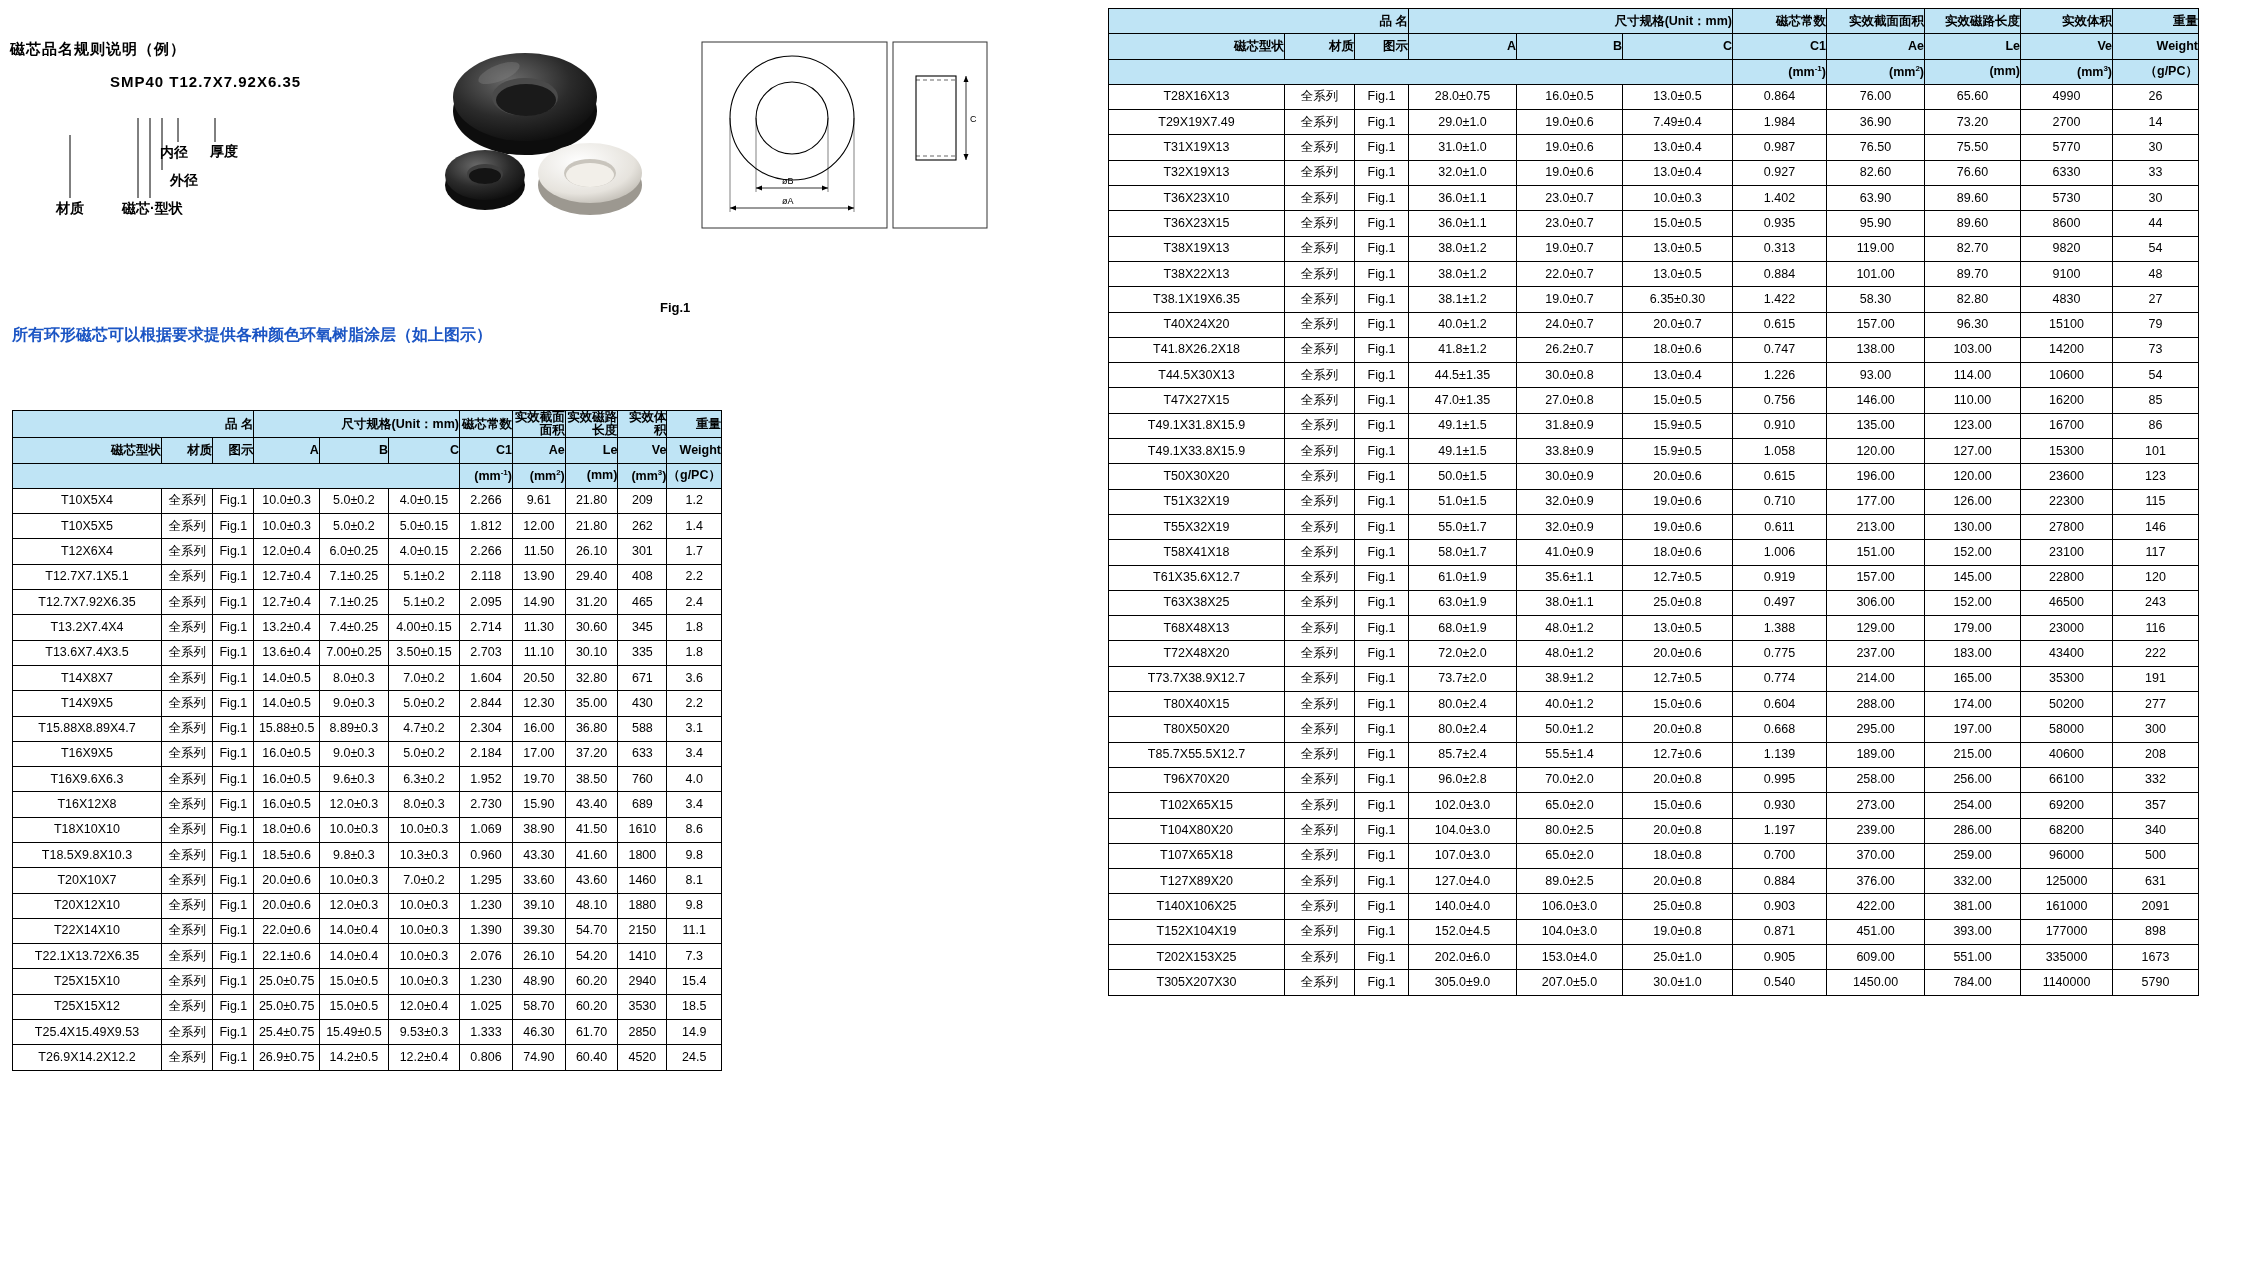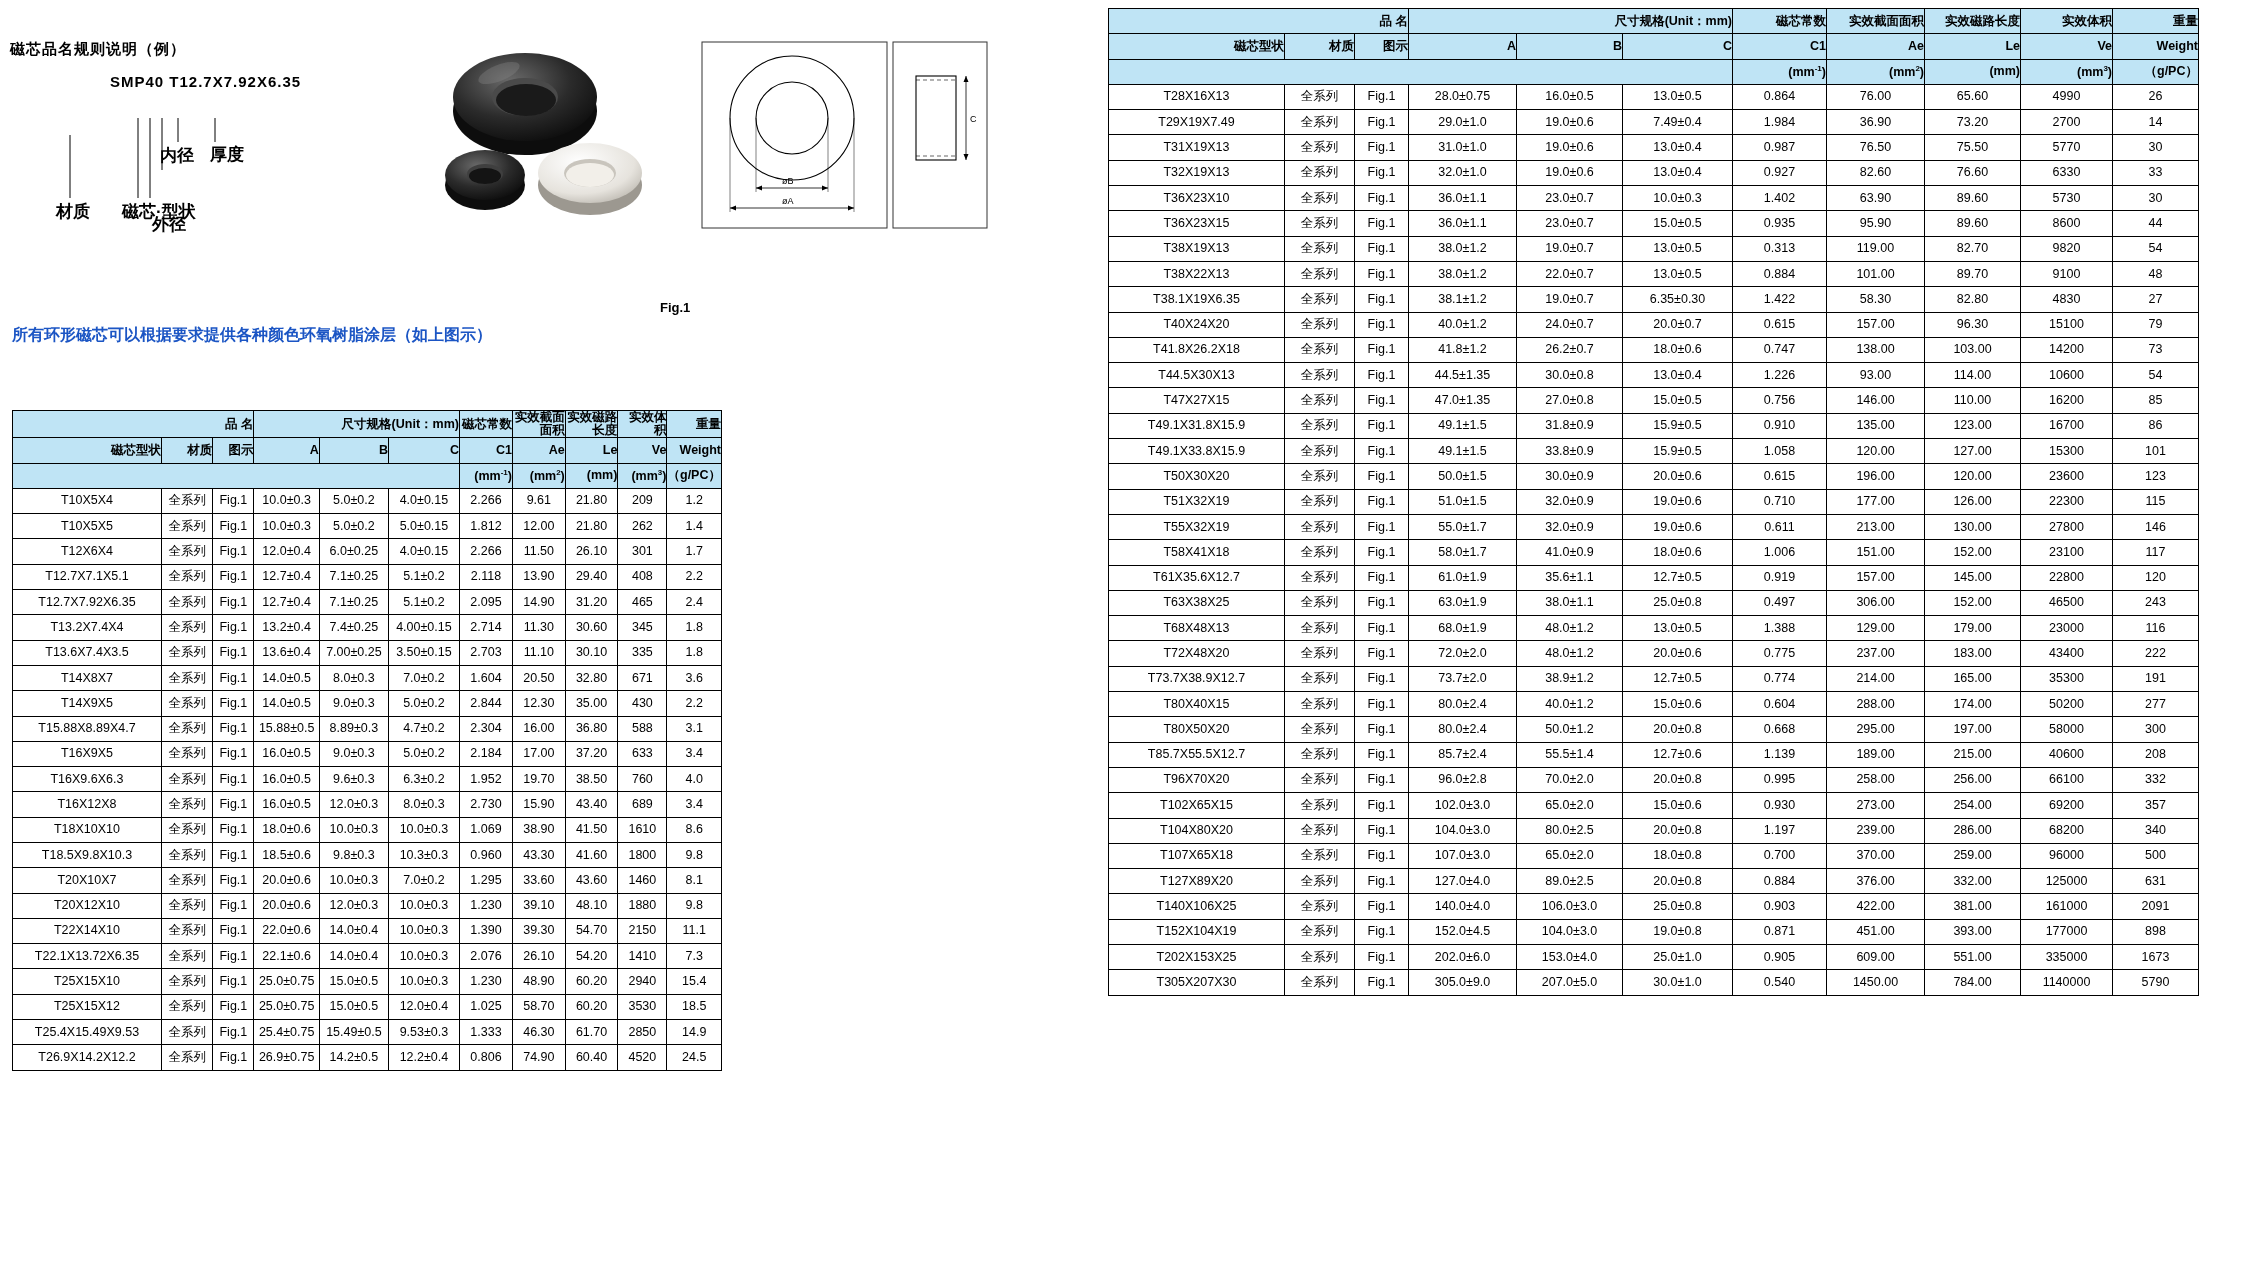--- a/index.html
+++ b/index.html
@@ -9,21 +9,21 @@
     font-family:"Liberation Sans", sans-serif;
     color:#000;
     position:relative;
     overflow:hidden;
   }
   
   .naming-block{position:absolute;left:10px;top:40px;width:330px;}
   .naming-title{font-size:15px;font-weight:bold;letter-spacing:1px;}
   .naming-code{font-size:15px;font-weight:bold;margin-top:14px;margin-left:100px;letter-spacing:1px;}
   .leader-svg{position:absolute;left:0;top:0;}
-  .naming-lbl{position:absolute;font-size:17px;font-weight:bold;white-space:nowrap;}
+  .naming-lbl{position:absolute;font-size:14px;font-weight:bold;white-space:nowrap;}
 
   
   .photo{position:absolute;left:430px;top:45px;width:260px;height:170px;}
   
   .figure{position:absolute;left:700px;top:40px;width:290px;height:190px;}
   .fig-caption{position:absolute;left:660px;top:300px;font-size:13px;font-weight:bold;}
 
   
   .note{position:absolute;left:12px;top:325px;font-size:16px;color:#1b55c4;font-weight:bold;}
 
@@ -61,21 +61,21 @@
   <svg class="leader-svg" width="330" height="200">
     <line x1="60" y1="95" x2="60" y2="158" stroke="#000" stroke-width="1"></line>
     <line x1="128" y1="78" x2="128" y2="158" stroke="#000" stroke-width="1"></line>
     <line x1="140" y1="78" x2="140" y2="158" stroke="#000" stroke-width="1"></line>
     <line x1="152" y1="78" x2="152" y2="130" stroke="#000" stroke-width="1"></line>
     <line x1="168" y1="78" x2="168" y2="102" stroke="#000" stroke-width="1"></line>
     <line x1="205" y1="78" x2="205" y2="102" stroke="#000" stroke-width="1"></line>
   </svg>
   <div class="naming-lbl" style="left:150px;top:104px;">内径</div>
   <div class="naming-lbl" style="left:200px;top:103px;">厚度</div>
-  <div class="naming-lbl" style="left:142px;top:132px;margin-top:41px;">外径</div>
+  <div class="naming-lbl" style="left:160px;top:132px;">外径</div>
   <div class="naming-lbl" style="left:46px;top:160px;">材质</div>
   <div class="naming-lbl" style="left:112px;top:160px;">磁芯·型状</div>
 </div>
 
 <svg class="photo" viewBox="0 0 260 170">
   <defs>
     <radialGradient id="blkg" cx="40%" cy="32%" r="75%">
       <stop offset="0%" stop-color="#6a6a6a"></stop>
       <stop offset="55%" stop-color="#2b2b2b"></stop>
       <stop offset="100%" stop-color="#0b0b0b"></stop>

